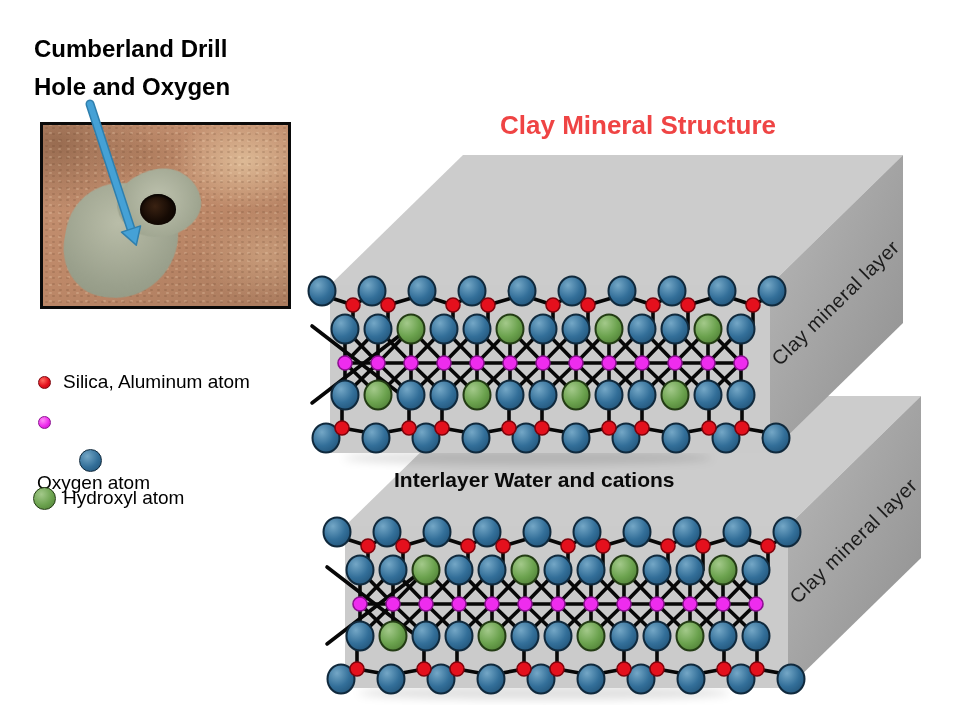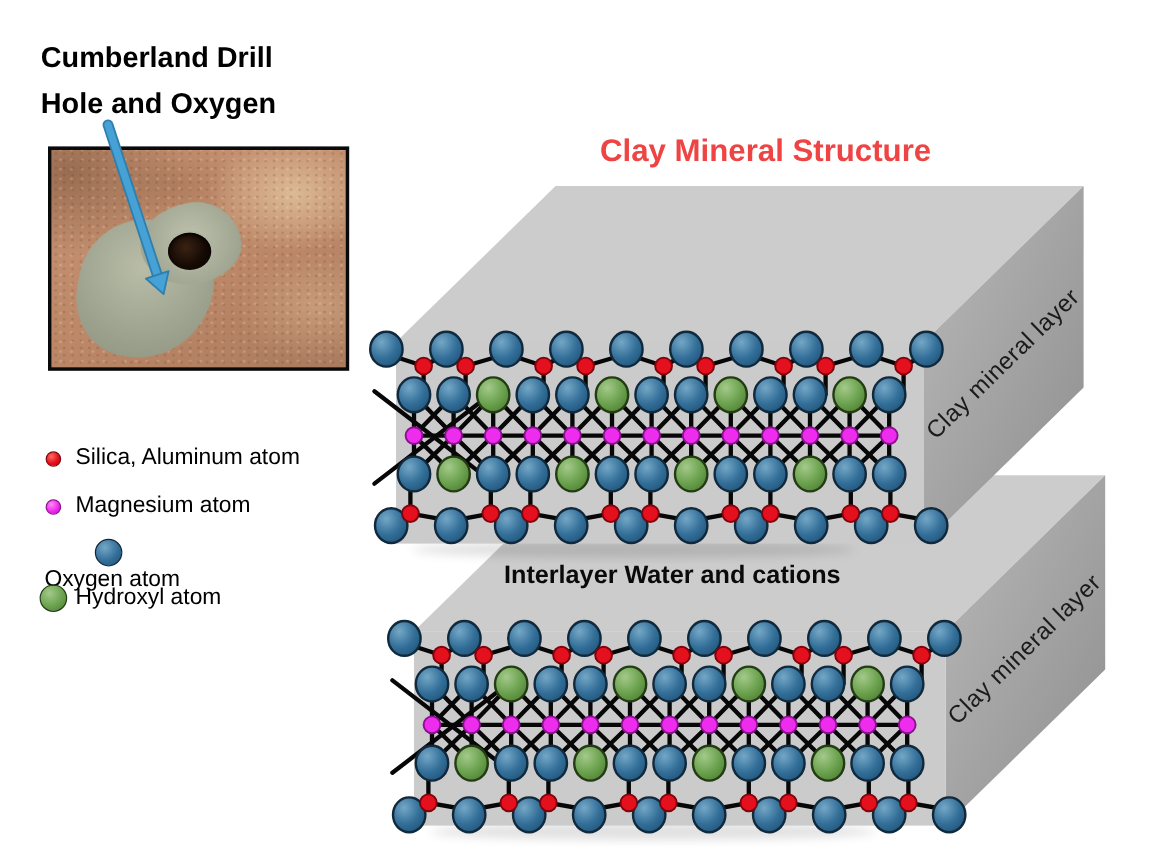--- a/index.html
+++ b/index.html
@@ -2,21 +2,21 @@
 <html><head>
 <meta charset="utf-8">
 <style>
   html,body{margin:0;padding:0;}
   body{width:960px;height:720px;position:relative;background:#ffffff;overflow:hidden;
        font-family:"Liberation Sans", sans-serif;}
   .abs{position:absolute;}
   
   .drill-title{left:34px;top:30px;font-size:24px;font-weight:bold;color:#000;line-height:38px;z-index:6;}
   .main-title{left:500px;top:110px;font-size:26px;font-weight:bold;color:#ef4444;z-index:6;}
-  .interlayer-label{left:394px;top:468px;font-size:21px;font-weight:bold;color:#0a0a0a;z-index:6;margin-left:26px;}
+  .interlayer-label{left:394px;top:468px;font-size:21px;font-weight:bold;color:#0a0a0a;z-index:6;}
   
   .legend{left:31px;top:366px;width:300px;z-index:6;}
   .legend-row{position:absolute;left:0;display:flex;align-items:center;height:24px;}
   .legend-dot-col{width:26px;display:flex;justify-content:center;align-items:center;}
   .legend-dot{display:inline-block;border-radius:50%;}
   .legend-label{margin-left:6px;font-size:19px;color:#000;white-space:nowrap;}
   
   .photo{left:40px;top:122px;width:245px;height:181px;border:3px solid #0a0a0a;z-index:1;overflow:hidden;
     background:
       radial-gradient(100px 70px at 82% 20%, rgba(228,197,160,.8), rgba(228,197,160,0) 70%),
@@ -62,21 +62,20 @@
     <div class="legend-row" style="top: 4px;">
       <span class="legend-dot-col">
         <span class="legend-dot" style="width: 11px; height: 11px; border: 1.5px solid rgb(126, 3, 12); background: radial-gradient(circle at 35% 30%, rgb(255, 107, 94), rgb(228, 16, 29) 55%, rgb(176, 7, 18));"></span>
       </span>
       <span class="legend-label">Silica, Aluminum atom</span>
     </div>
     <div class="legend-row" style="top: 44px;">
       <span class="legend-dot-col">
         <span class="legend-dot" style="width: 11px; height: 11px; border: 1.5px solid rgb(141, 15, 146); background: radial-gradient(circle at 35% 30%, rgb(255, 138, 245), rgb(238, 44, 238) 55%, rgb(182, 19, 182));"></span>
       </span>
-      <span class="legend-label">Magnesium atom</span>
     </div>
     <div class="legend-row" style="top: 83px; flex-direction: column;">
       <span class="legend-dot-col">
         <span class="legend-dot" style="width: 21px; height: 21px; border: 1.5px solid rgb(16, 41, 60); background: radial-gradient(circle at 35% 30%, rgb(116, 167, 198), rgb(51, 111, 153) 55%, rgb(31, 79, 115));"></span>
       </span>
       <span class="legend-label">Oxygen atom</span>
     </div>
     <div class="legend-row" style="top: 120px;">
       <span class="legend-dot-col">
         <span class="legend-dot" style="width: 21px; height: 21px; border: 1.5px solid rgb(35, 60, 20); background: radial-gradient(circle at 35% 30%, rgb(163, 201, 138), rgb(107, 162, 78) 55%, rgb(76, 122, 51));"></span>

